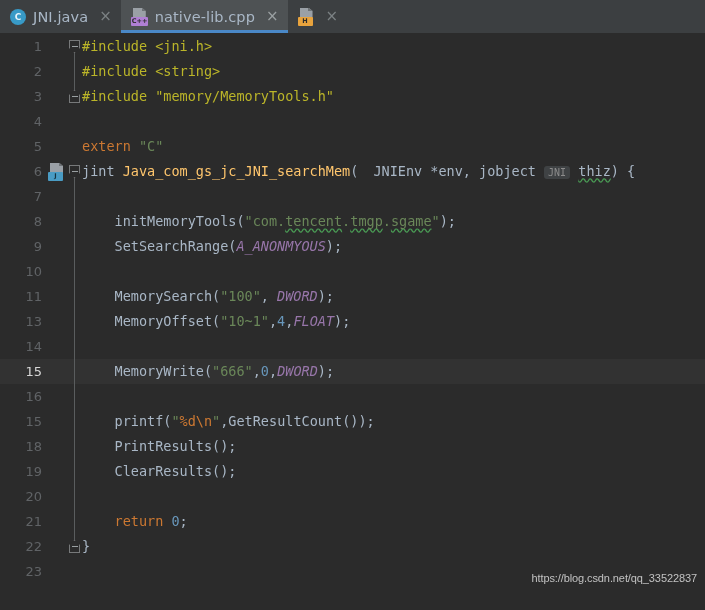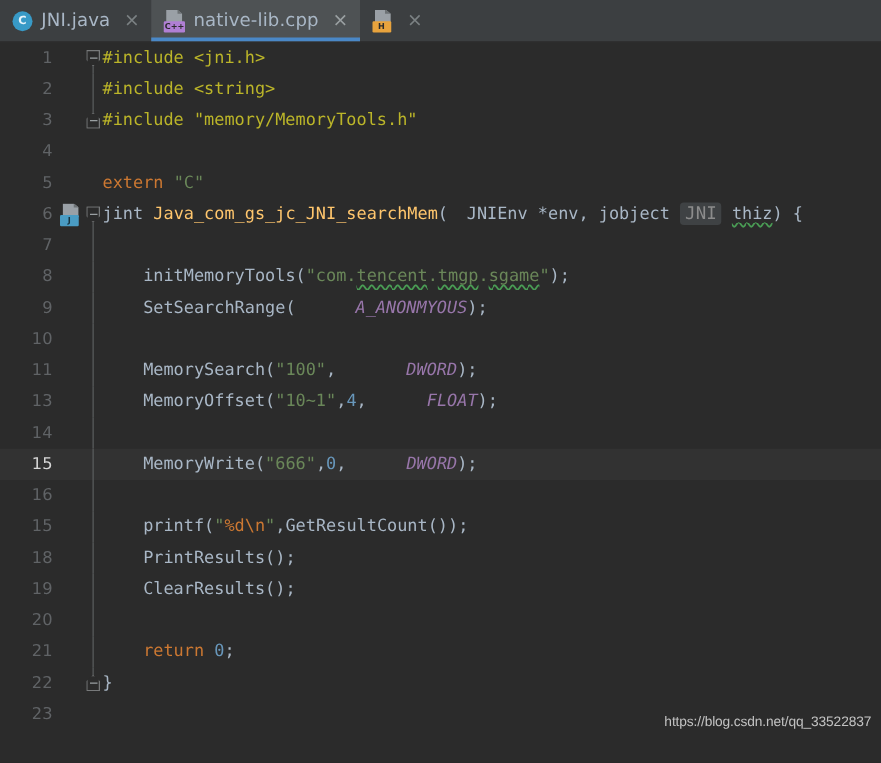--- a/index.html
+++ b/index.html
@@ -205,35 +205,35 @@
   }
 
   
   .kw      { color: #cc7832; }   
   .pp      { color: #bbb529; }   
   .str     { color: #6a8759; }   
   .num     { color: #6897bb; }   
   .fn      { color: #ffc66d; }   
   .plain   { color: #a9b7c6; }
   .type    { color: #a9b7c6; }
-  .const   { color: #9876aa; font-style: italic; margin-left: 48px; }  
+  .const   { color: #9876aa; font-style: italic; }  
   .param   { color: #a9b7c6; margin-left: 15px; }
   .fmt     { color: #cc7832; }   
 
   .squiggle {
     text-decoration: underline wavy #499c54;
     text-decoration-skip-ink: none;
     text-underline-offset: 2px;
   }
   .hint {
     background: #3f4244;
     color: #8c8c8c;
     border-radius: 3px;
     padding: 1px 4px;
-    font-size: 14px;
+    font-size: 10px;
   }
 
   #watermark {
     position: absolute;
     right: 8px;
     bottom: 26px;
     color: #cfcfcf;
     font-size: 11px;
     font-family: "Liberation Sans", sans-serif;
     opacity: .92;

